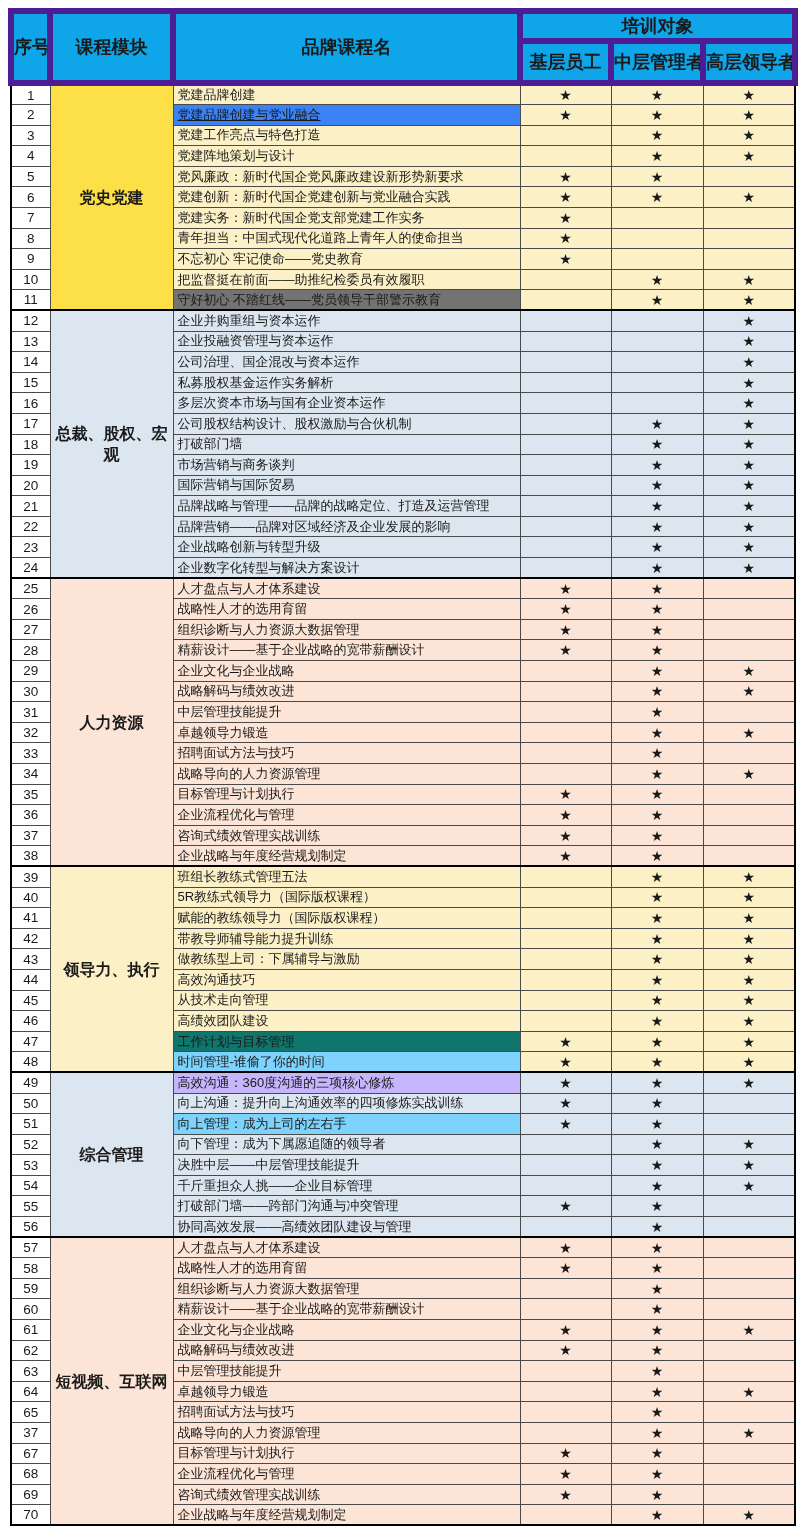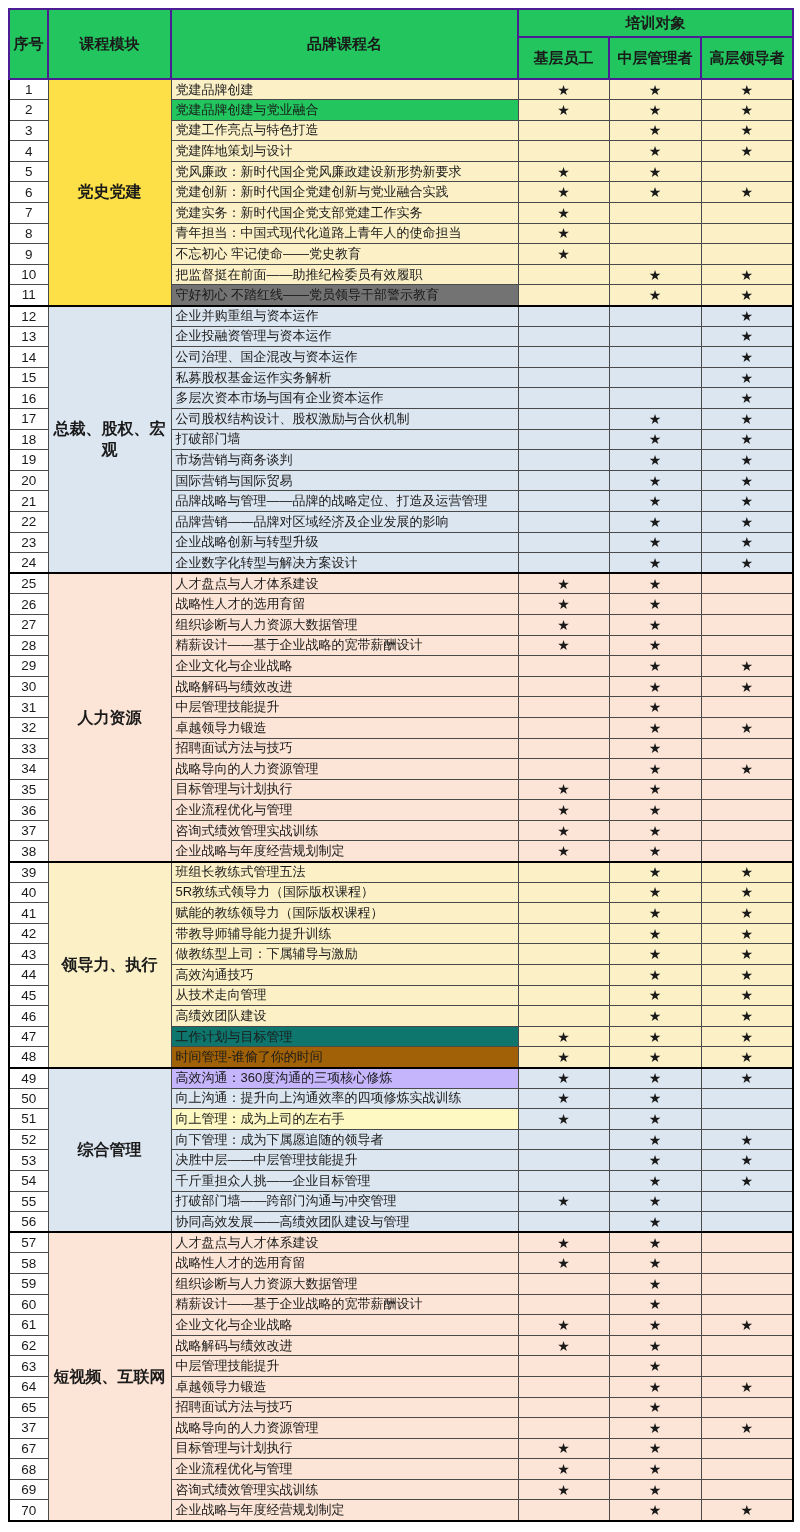--- a/index.html
+++ b/index.html
@@ -19,23 +19,23 @@
     table-layout:fixed;
     border:2px solid #000;
   }
   th,td{
     border:1px solid #4a4a4a;
     padding:0;
     overflow:hidden;
     white-space:nowrap;
   }
   thead th{
-    border:2px solid #4c1d95;
-    background:#22c55e;
-    font-size:15px;
+    border:6px solid #4c1d95;
+    background:#0ea5e9;
+    font-size:18px;
     font-weight:bold;
     text-align:center;
   }
   thead tr.hdr-top{height:28px;}
   thead tr.hdr-sub{height:42px;}
   tbody tr{height:20.6px;}
   tbody tr.group-start td{border-top:2px solid #000;}
   td.no-cell{
     background:#ffffff;
     text-align:center;
@@ -90,21 +90,21 @@
         <tr class="group-start">
           <td class="no-cell">1</td>
           <td class="module-cell" rowspan="11" style="background: #fde047;">党史党建</td>
           <td class="course-cell" style="background: rgb(251, 240, 198);">党建品牌创建</td>
           <td class="star-cell" style="background: rgb(251, 240, 198);">★</td>
           <td class="star-cell" style="background: rgb(251, 240, 198);">★</td>
           <td class="star-cell" style="background: rgb(251, 240, 198);">★</td>
         </tr>
         <tr>
           <td class="no-cell">2</td>
-          <td class="course-cell" style="background: #22c55e;">党建品牌创建与党业融合</td>
+          <td class="course-cell" style="background: #3b82f6; text-decoration: underline;">党建品牌创建与党业融合</td>
           <td class="star-cell" style="background: rgb(251, 240, 198);">★</td>
           <td class="star-cell" style="background: rgb(251, 240, 198);">★</td>
           <td class="star-cell" style="background: rgb(251, 240, 198);">★</td>
         </tr>
         <tr>
           <td class="no-cell">3</td>
           <td class="course-cell" style="background: rgb(251, 240, 198);">党建工作亮点与特色打造</td>
           <td class="star-cell" style="background: rgb(251, 240, 198);"></td>
           <td class="star-cell" style="background: rgb(251, 240, 198);">★</td>
           <td class="star-cell" style="background: rgb(251, 240, 198);">★</td>
@@ -415,21 +415,21 @@
         </tr>
         <tr>
           <td class="no-cell">47</td>
           <td class="course-cell" style="background: #0f766e;">工作计划与目标管理</td>
           <td class="star-cell" style="background: rgb(251, 240, 198);">★</td>
           <td class="star-cell" style="background: rgb(251, 240, 198);">★</td>
           <td class="star-cell" style="background: rgb(251, 240, 198);">★</td>
         </tr>
         <tr>
           <td class="no-cell">48</td>
-          <td class="course-cell" style="background: #a16207;">时间管理-谁偷了你的时间</td>
+          <td class="course-cell" style="background: #7dd3fc;">时间管理-谁偷了你的时间</td>
           <td class="star-cell" style="background: rgb(251, 240, 198);">★</td>
           <td class="star-cell" style="background: rgb(251, 240, 198);">★</td>
           <td class="star-cell" style="background: rgb(251, 240, 198);">★</td>
         </tr>
         <tr class="group-start">
           <td class="no-cell">49</td>
           <td class="module-cell" rowspan="8" style="background: rgb(220, 230, 241);">综合管理</td>
           <td class="course-cell" style="background: #c4b5fd;">高效沟通：360度沟通的三项核心修炼</td>
           <td class="star-cell" style="background: rgb(220, 230, 241);">★</td>
           <td class="star-cell" style="background: rgb(220, 230, 241);">★</td>
@@ -437,21 +437,21 @@
         </tr>
         <tr>
           <td class="no-cell">50</td>
           <td class="course-cell" style="background: rgb(220, 230, 241);">向上沟通：提升向上沟通效率的四项修炼实战训练</td>
           <td class="star-cell" style="background: rgb(220, 230, 241);">★</td>
           <td class="star-cell" style="background: rgb(220, 230, 241);">★</td>
           <td class="star-cell" style="background: rgb(220, 230, 241);"></td>
         </tr>
         <tr>
           <td class="no-cell">51</td>
-          <td class="course-cell" style="background: #fef9c3;">向上管理：成为上司的左右手</td>
+          <td class="course-cell" style="background: #7dd3fc;">向上管理：成为上司的左右手</td>
           <td class="star-cell" style="background: rgb(220, 230, 241);">★</td>
           <td class="star-cell" style="background: rgb(220, 230, 241);">★</td>
           <td class="star-cell" style="background: rgb(220, 230, 241);"></td>
         </tr>
         <tr>
           <td class="no-cell">52</td>
           <td class="course-cell" style="background: rgb(220, 230, 241);">向下管理：成为下属愿追随的领导者</td>
           <td class="star-cell" style="background: rgb(220, 230, 241);"></td>
           <td class="star-cell" style="background: rgb(220, 230, 241);">★</td>
           <td class="star-cell" style="background: rgb(220, 230, 241);">★</td>

